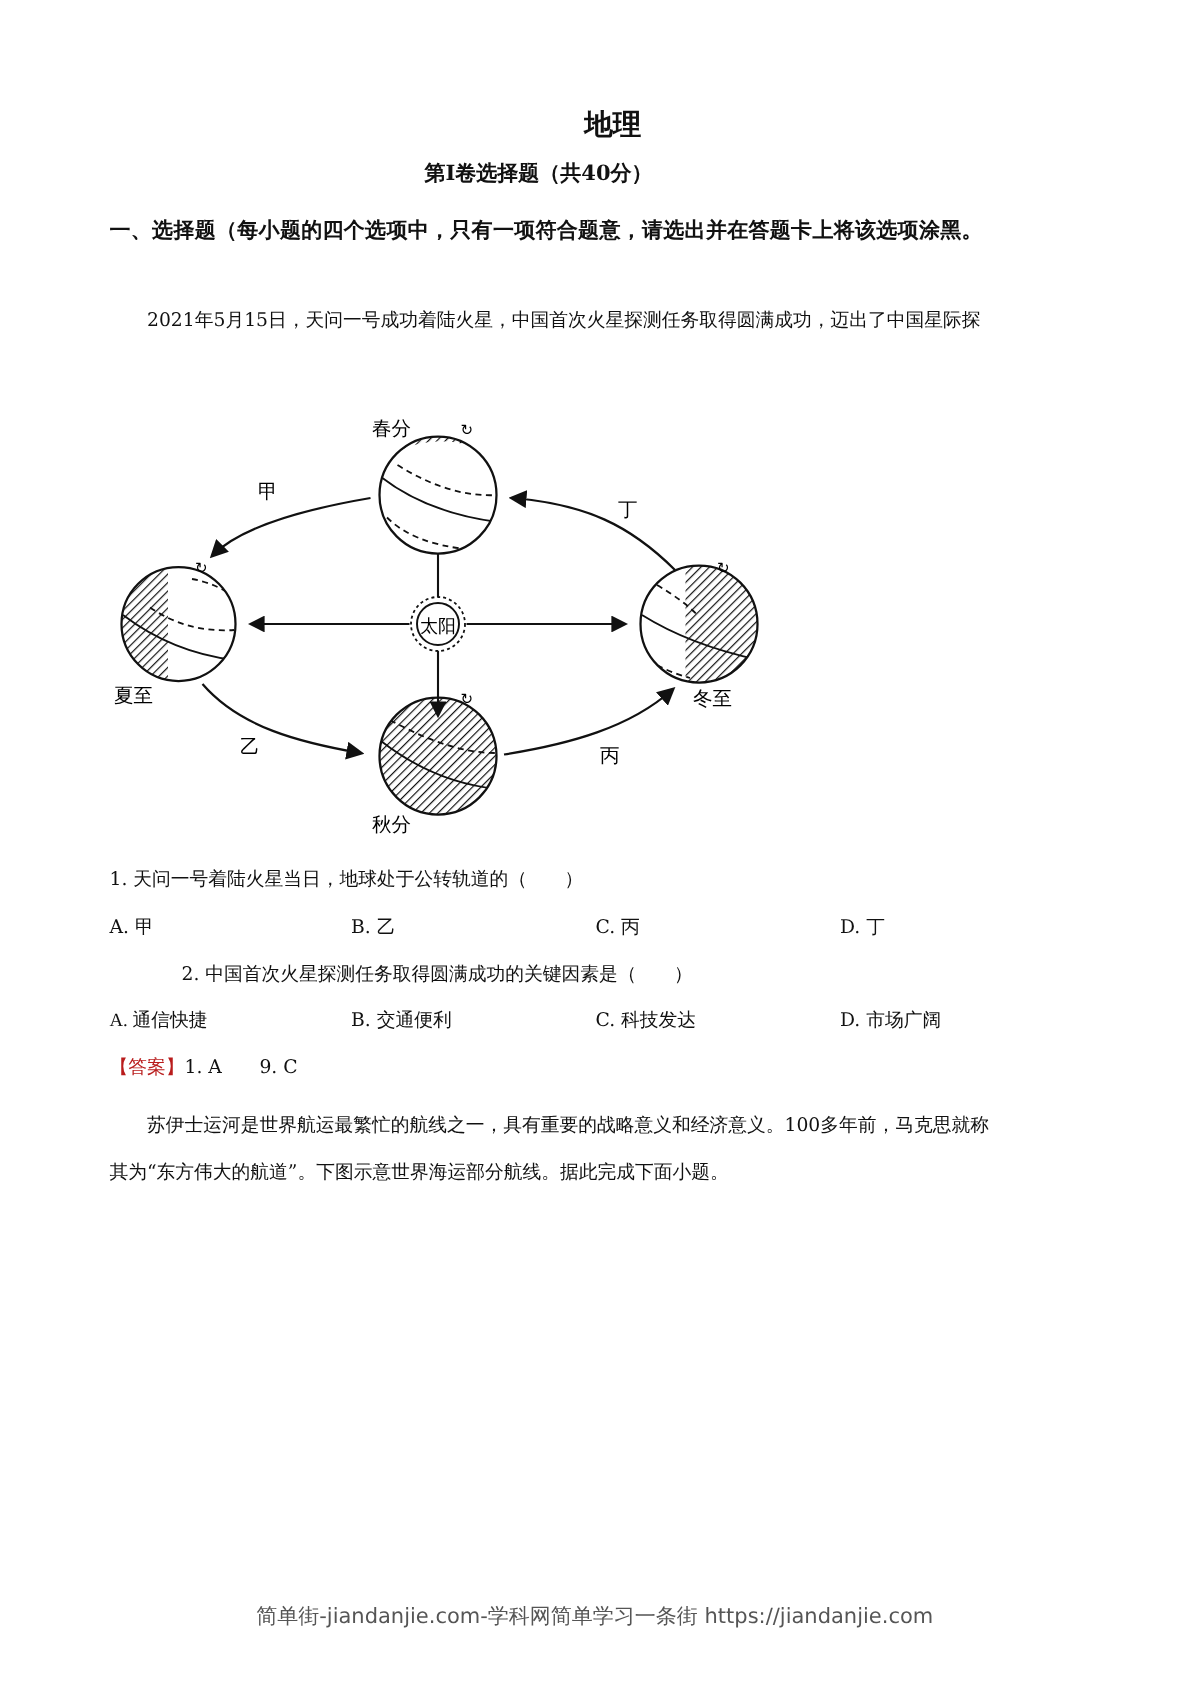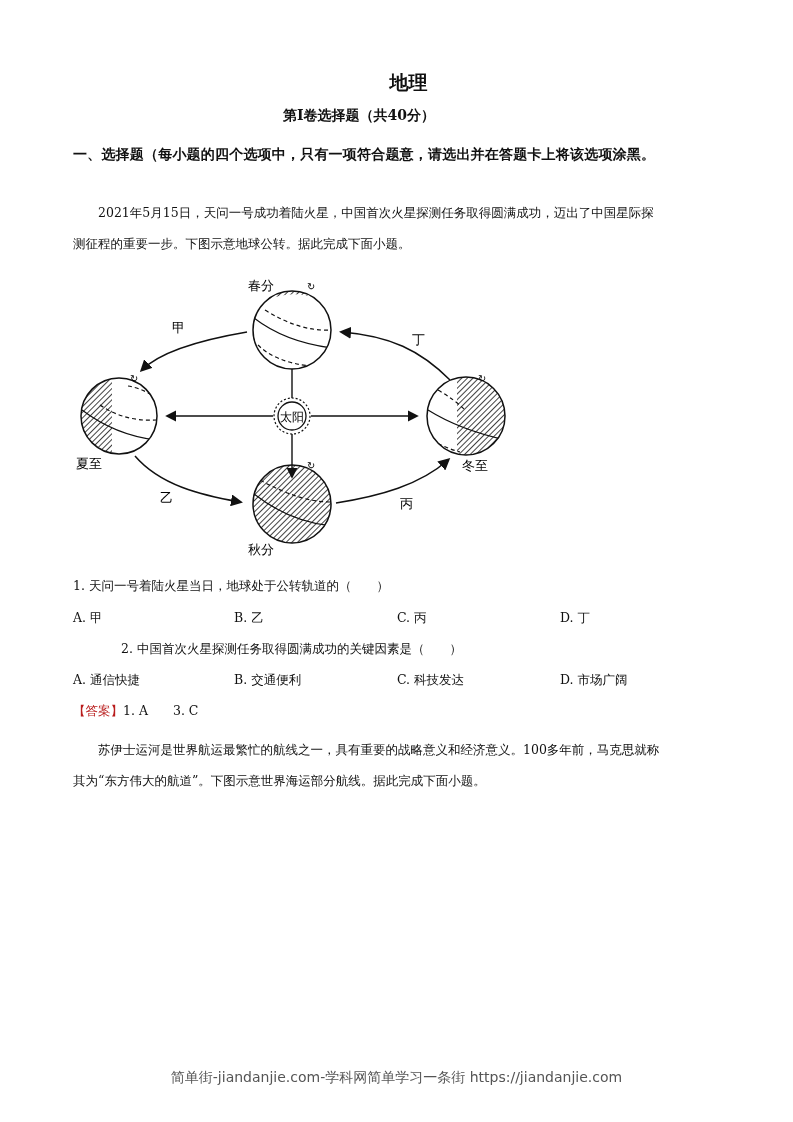--- a/index.html
+++ b/index.html
@@ -24,21 +24,20 @@
 
 <div class="abs title">地理</div>
 <div class="abs subtitle">第Ⅰ卷选择题（共40分）</div>
 
 <div class="abs section">
   <div>一、选择题（每小题的四个选项中，只有一项符合题意，请选出并在答题卡上将该选项涂黑。</div>
 </div>
 
 <div class="abs para" style="top:197px;">
   <div><span class="indent"></span><span>2021年5月15日，天问一号成功着陆火星，中国首次火星探测任务取得圆满成功，迈出了中国星际探</span></div>
-  <div>测征程的重要一步。下图示意地球公转。据此完成下面小题。</div>
 </div>
 
 <svg class="abs" style="left:60px; top:270px;" width="460" height="290" viewBox="0 0 460 290">
   <defs>
     <pattern id="hatch" patternUnits="userSpaceOnUse" width="4" height="4" patternTransform="rotate(45)">
       <line x1="0" y1="0" x2="0" y2="4" stroke="#111" stroke-width="1.6"></line>
     </pattern>
     <marker id="arr" markerWidth="8" markerHeight="8" refX="6" refY="4" orient="auto">
       <path d="M0,0 L8,4 L0,8 Z" fill="#111"></path>
     </marker>
@@ -132,27 +131,27 @@
   <text x="352" y="74" font-size="13">丁</text>
 </svg>
 
 <div class="abs q" style="top:578px;">1. 天问一号着陆火星当日，地球处于公转轨道的（　　）</div>
 <div class="abs opt" style="left:73px; top:610px;">A. 甲</div>
 <div class="abs opt" style="left:234px; top:610px;">B. 乙</div>
 <div class="abs opt" style="left:397px; top:610px;">C. 丙</div>
 <div class="abs opt" style="left:560px; top:610px;">D. 丁</div>
 
 <div class="abs q" style="top:641px;margin-left:48px;">2. 中国首次火星探测任务取得圆满成功的关键因素是（　　）</div>
-<div class="abs opt" style="left:73px; top:672px;">A. 通信快捷</div>
+<div class="abs opt" style="left:73px; top:672px;font-family:Liberation Serif, serif;">A. 通信快捷</div>
 <div class="abs opt" style="left:234px; top:672px;">B. 交通便利</div>
 <div class="abs opt" style="left:397px; top:672px;">C. 科技发达</div>
 <div class="abs opt" style="left:560px; top:672px;">D. 市场广阔</div>
 
 <div class="abs answer">
-  <span class="tag">【答案】</span><span>1. A　　3. C</span>
+  <span class="tag">【答案】</span><span>1. A　　9. C</span>
 </div>
 
 <div class="abs para" style="top:734px;">
   <div><span class="indent"></span><span>苏伊士运河是世界航运最繁忙的航线之一，具有重要的战略意义和经济意义。100多年前，马克思就称</span></div>
   <div>其为“东方伟大的航道”。下图示意世界海运部分航线。据此完成下面小题。</div>
 </div>
 
 <div class="abs footer">简单街-jiandanjie.com-学科网简单学习一条街 https://jiandanjie.com</div>
 
 </body></html>

